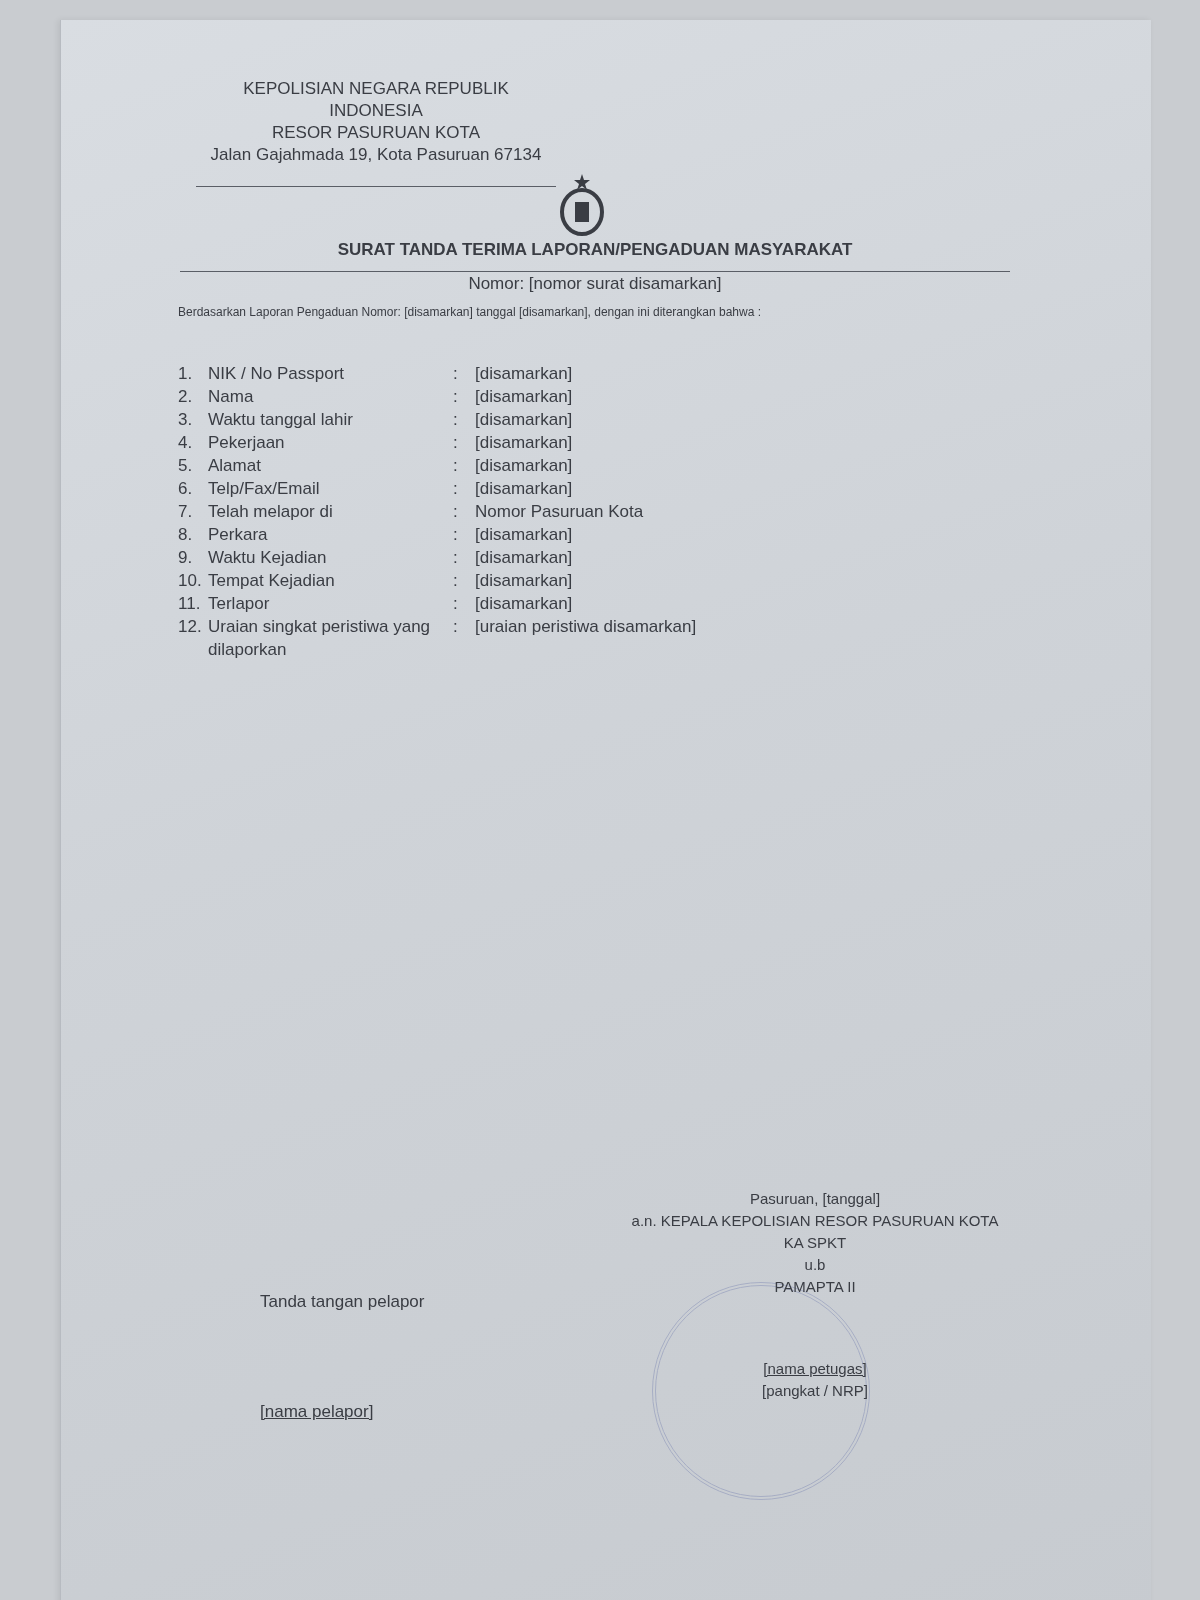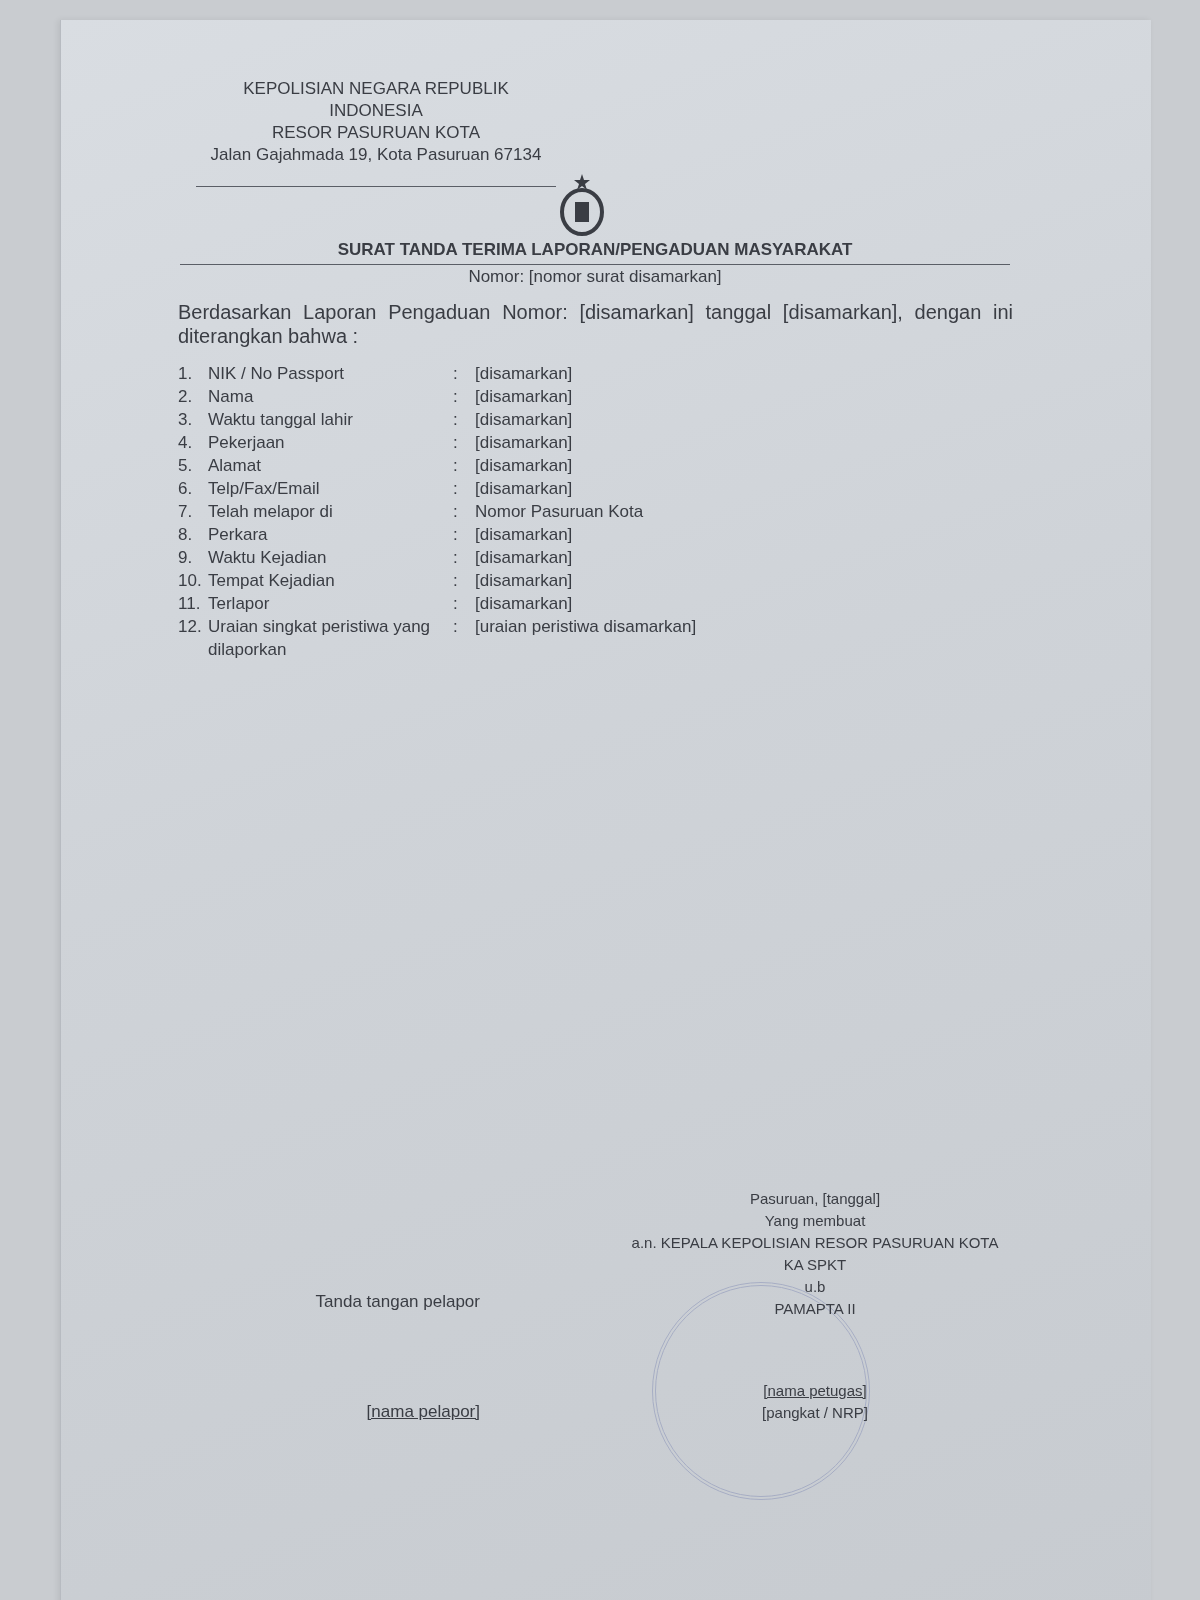--- a/index.html
+++ b/index.html
@@ -14,31 +14,31 @@
   .paper {
     position: absolute; left: 60px; top: 20px; width: 1090px; height: 1600px;
     background: linear-gradient(160deg, #d9dde2 0%, #cfd3d8 45%, #c7cbd0 100%);
     border-left: 1px solid #b7bbc1;
     box-shadow: -2px 0 6px rgba(0,0,0,0.08);
   }
   .kop { position: absolute; left: 196px; top: 78px; width: 360px; font-size: 17px; line-height: 22px; text-align: center; }
   .kop .addr { border-bottom: 1px solid #5a5e66; padding-bottom: 20px; }
   .emblem { position: absolute; left: 547px; top: 172px; width: 70px; height: 64px; }
   .title-block { position: absolute; left: 180px; top: 240px; width: 830px; text-align: center; }
-  .title { font-weight: bold; font-size: 17px; border-bottom: 1px solid #5a5e66; padding-bottom: 4px; }
+  .title { font-weight: bold; font-size: 17px; border-bottom: 1px solid #5a5e66; padding-bottom: 11px; }
   .nomor { font-size: 17px; margin-top: 2px; }
-  .intro { position: absolute; left: 178px; top: 300px; width: 835px; font-size: 20px; line-height: 24px; text-align: justify; }
+  .intro { position: absolute; left: 178px; top: 300px; width: 835px; font-size: 12px; line-height: 24px; text-align: justify; }
   .fields { position: absolute; left: 178px; top: 362px; width: 835px; font-size: 17px; line-height: 23px; }
   .row { display: flex; }
   .row .no { width: 30px; }
   .row .label { width: 245px; }
   .row .colon { width: 22px; }
   .row .value { flex: 1; text-align: justify; }
   .sig-right { position: absolute; left: 580px; top: 1188px; width: 470px; font-size: 15px; line-height: 22px; text-align: center; }
-  .sig-left { position: absolute; left: 260px; top: 1292px; width: 220px; font-size: 17px; text-align: right; }
+  .sig-left { position: absolute; left: 260px; top: 1292px; width: 220px; font-size: 17px; text-align: left; }
   .underline { text-decoration: underline; }
   .stamp { position: absolute; left: 652px; top: 1282px; width: 210px; height: 210px; border: 4px double #8a93b8; border-radius: 50%; opacity: 0.55; }
 </style>
 </head>
 <body>
 
 <div class="paper"></div>
 
 <div class="kop">
   <div>KEPOLISIAN NEGARA REPUBLIK INDONESIA</div>
@@ -131,21 +131,20 @@
       <div class="label">Uraian singkat peristiwa yang dilaporkan</div>
       <div class="colon">:</div>
       <div class="value">[uraian peristiwa disamarkan]</div>
     </div>
   </div>
 
 <div class="stamp"></div>
 
 <div class="sig-right">
   <div>Pasuruan, [tanggal]</div>
-  <div>Yang membuat</div>
   <div>a.n. KEPALA KEPOLISIAN RESOR PASURUAN KOTA</div>
   <div>KA SPKT</div>
   <div>u.b</div>
   <div>PAMAPTA II</div>
   <div style="height:60px"></div>
   <div class="underline">[nama petugas]</div>
   <div>[pangkat / NRP]</div>
 </div>
 
 <div class="sig-left">

